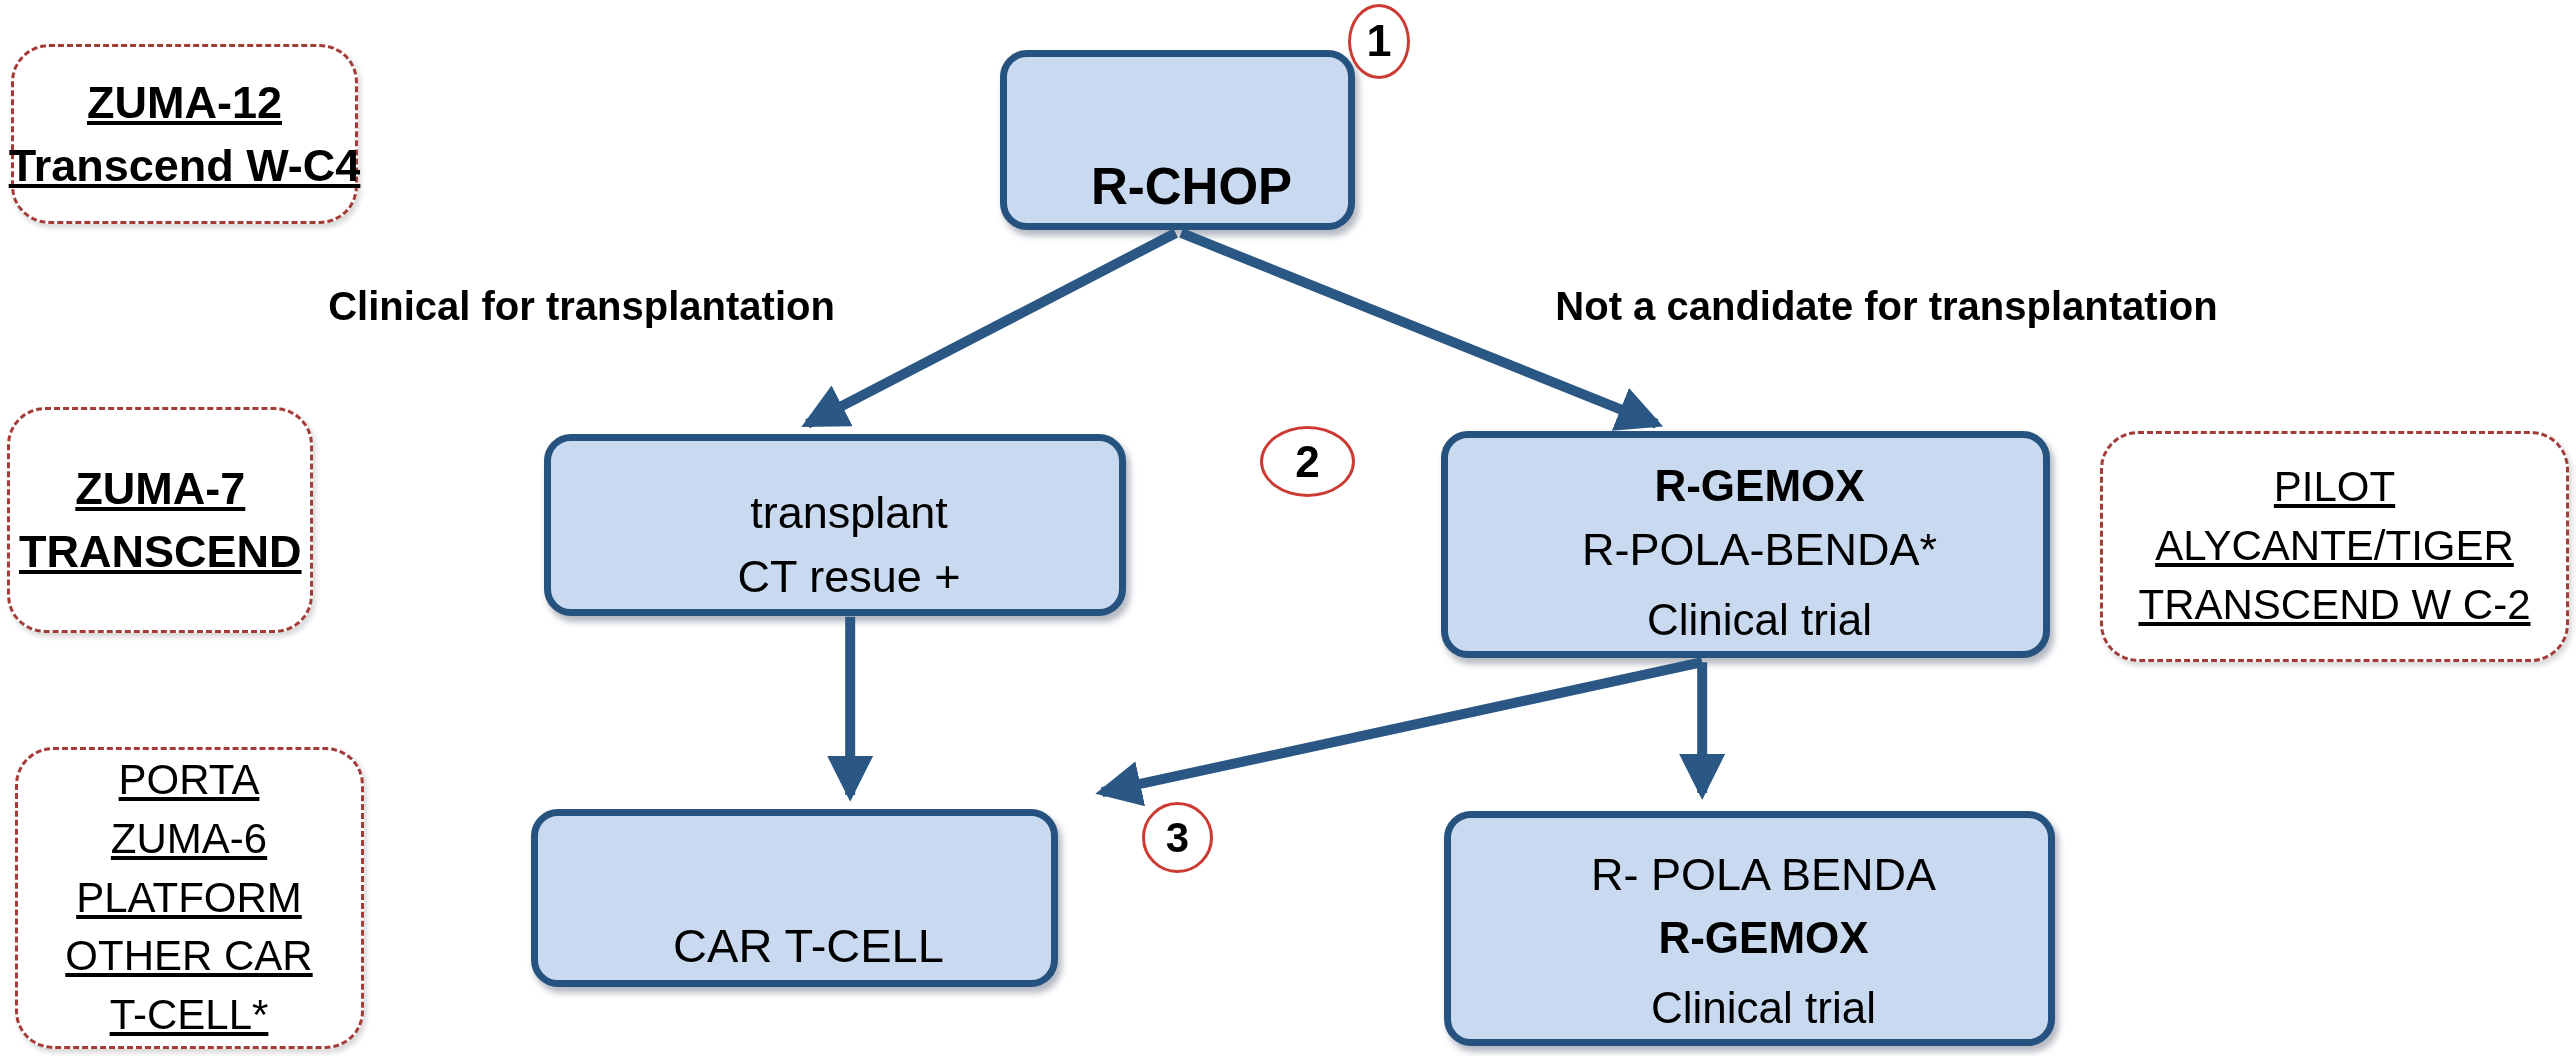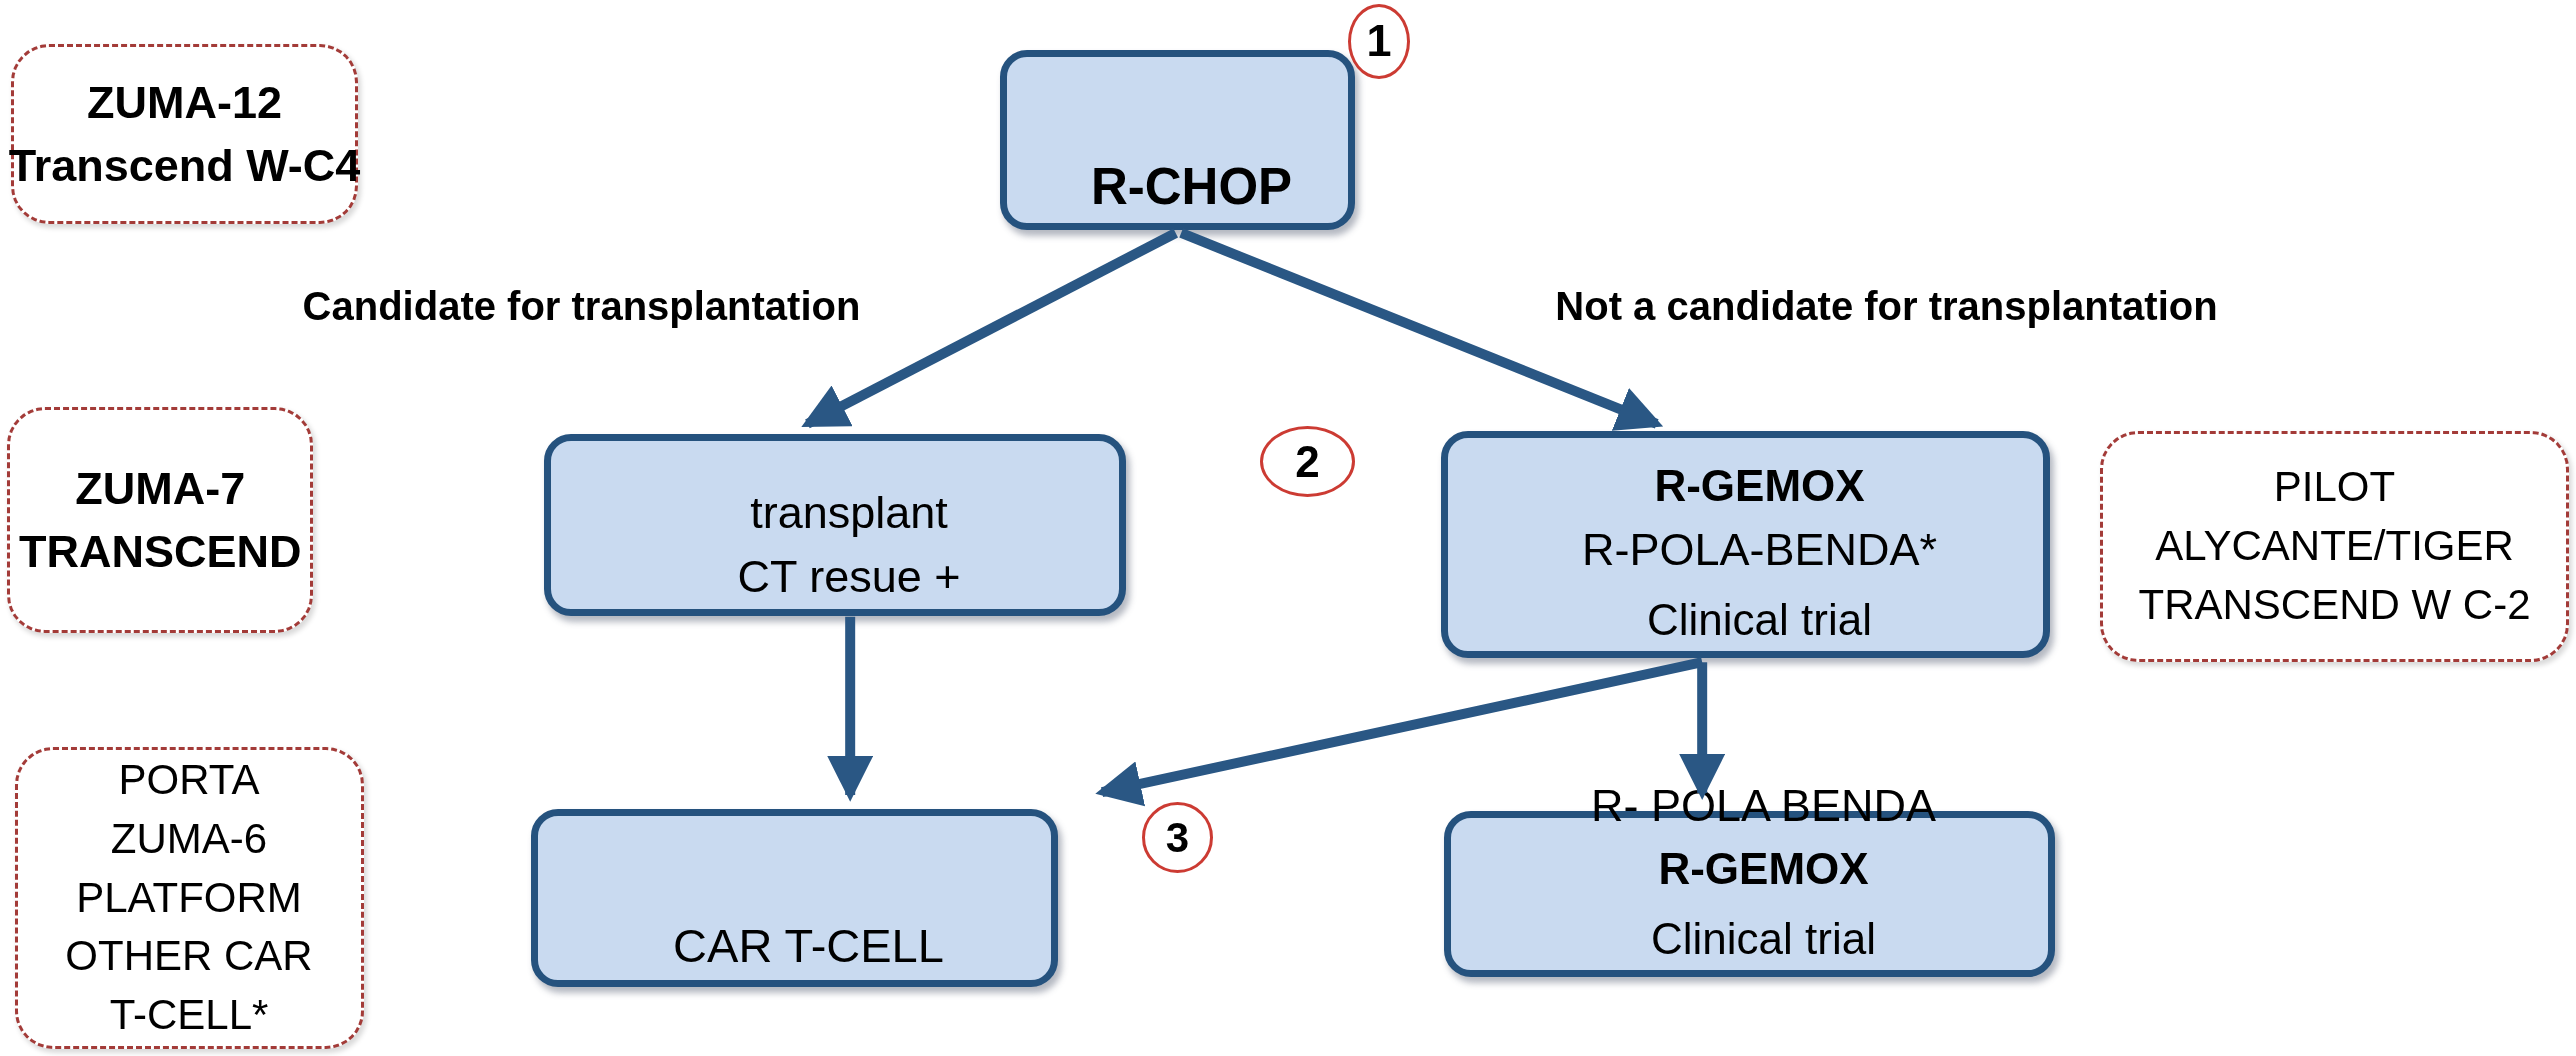--- a/index.html
+++ b/index.html
@@ -36,20 +36,21 @@
   
   .dbox{
     position:absolute;
     background:#fff;
     border:3.6px dashed var(--dashed-border);
     border-radius:38px;
     box-shadow:2.7px 3.6px 5.5px rgba(0,0,0,.15);
     display:flex;flex-direction:column;align-items:center;justify-content:center;
     text-align:center;
     box-sizing:border-box;
+    text-decoration:underline;
   }
   .dbox .ln{line-height:1.40;white-space:nowrap;}
   .bold{font-weight:700;}
   .fs56{font-size:51px;} .fs52{font-size:47px;} .fs50{font-size:45px;}
   .fs48{font-size:44px;} .fs46{font-size:42px;} .fs44{font-size:44px;margin-top:7px;}
   
   .branch-label{
     position:absolute;
     font-weight:700;font-size:40px;
     text-align:center;white-space:nowrap;
@@ -92,21 +93,21 @@
   </div>
 
   <div class="dbox" style="left:14.5px;top:747px;width:349px;height:302px;">
     <div class="ln fs46">PORTA</div>
     <div class="ln fs46">ZUMA-6</div>
     <div class="ln fs46">PLATFORM</div>
     <div class="ln fs46">OTHER CAR</div>
     <div class="ln fs46">T-CELL*</div>
   </div>
 
-  <div class="branch-label" style="left:227px;top:284px;width:709px;">Candidate for transplantation</div>
+  <div class="branch-label" style="left:227px;top:284px;width:709px;">Clinical for transplantation</div>
   <div class="branch-label" style="left:1509px;top:284px;width:755px;">Not a candidate for transplantation</div>
 
   <div class="tbox" style="left:1000px;top:50px;width:355px;height:180px;">
     <div class="ln fs56 bold">R-CHOP</div>
   </div>
 
   <div class="tbox" style="left:544px;top:434px;width:582px;height:182px;">
     <div class="ln fs50">transplant</div>
     <div class="ln fs50">CT resue +</div>
   </div>
@@ -114,21 +115,21 @@
   <div class="tbox" style="left:1441px;top:431px;width:609px;height:227px;">
     <div class="ln fs48 bold">R-GEMOX</div>
     <div class="ln fs50">R-POLA-BENDA*</div>
     <div class="ln fs44">Clinical trial</div>
   </div>
 
   <div class="tbox" style="left:531px;top:809px;width:527px;height:178px;">
     <div class="ln fs52">CAR T-CELL</div>
   </div>
 
-  <div class="tbox" style="left:1444px;top:811px;width:611px;height:166px;">
+  <div class="tbox" style="left:1444px;top:811px;width:611px;height:235px;">
     <div class="ln fs50">R- POLA BENDA</div>
     <div class="ln fs48 bold">R-GEMOX</div>
     <div class="ln fs44">Clinical trial</div>
   </div>
 
   <svg class="arrows" width="2576" height="1057" viewBox="0 0 2833 1162">
     <defs>
       <marker id="ah" viewBox="0 0 10 10" refX="8.5" refY="5" markerWidth="4.6" markerHeight="4.6" orient="auto-start-reverse">
         <path class="ah" d="M0,0 L10,5 L0,10 z"></path>
       </marker>

